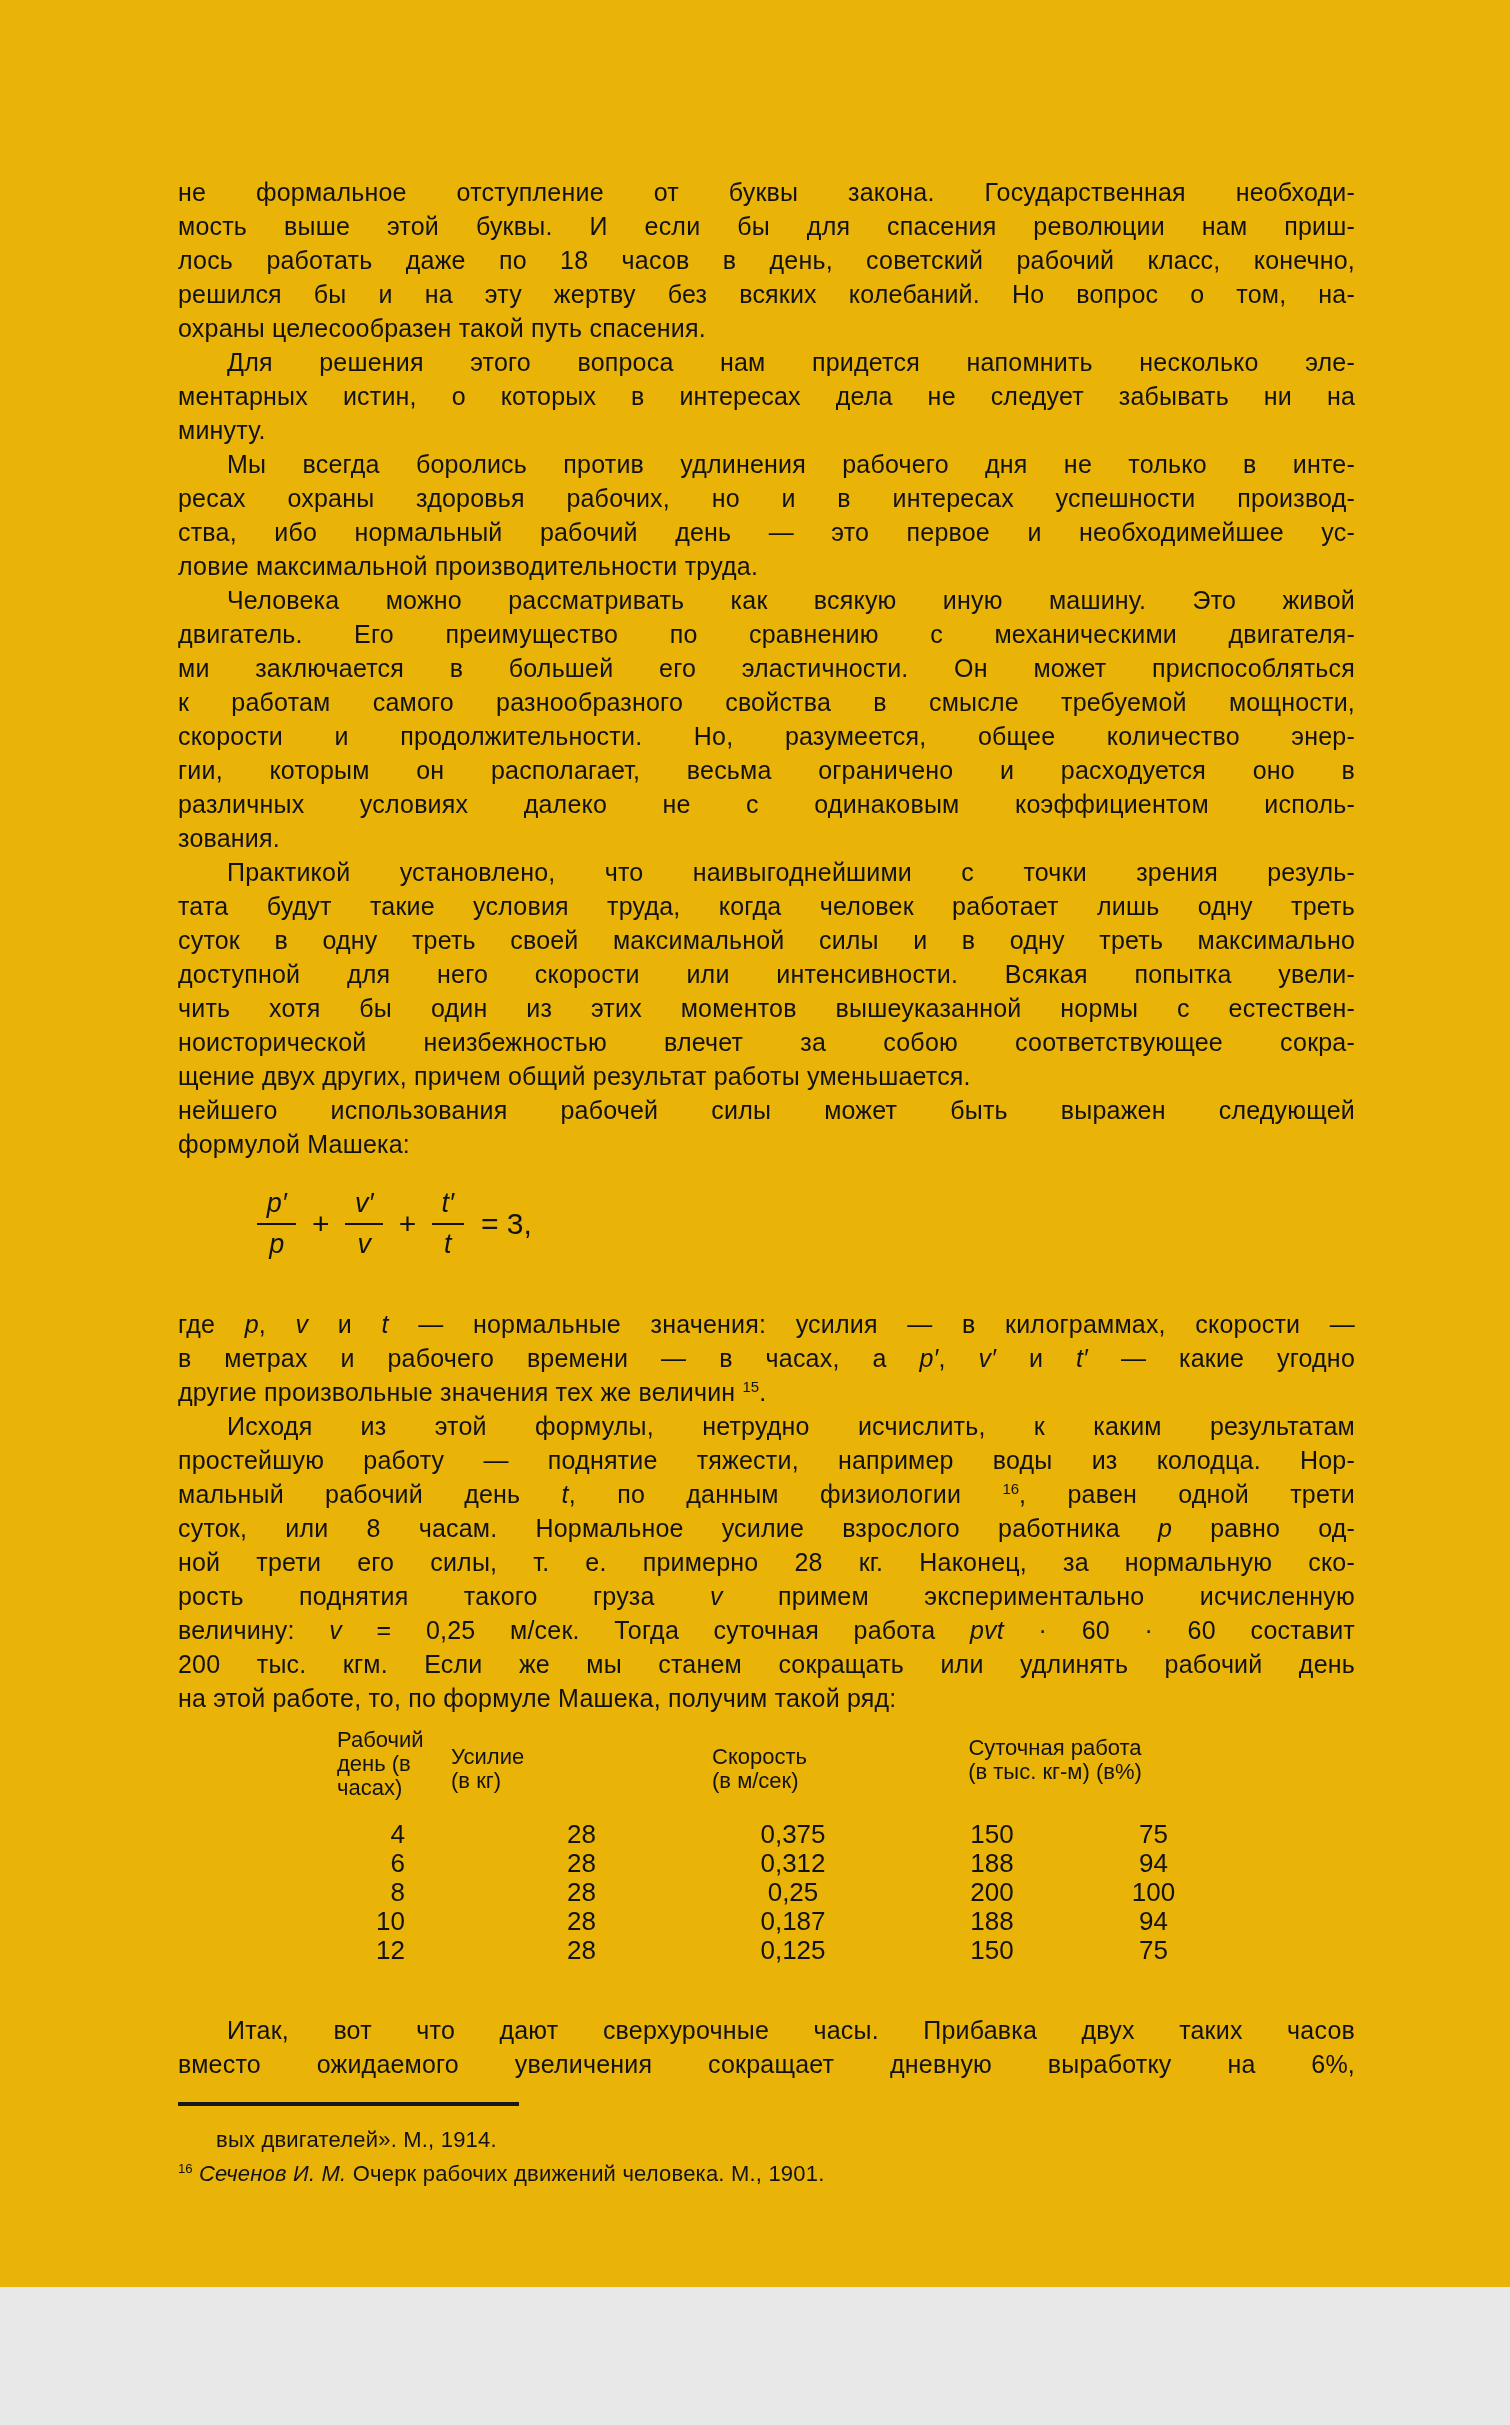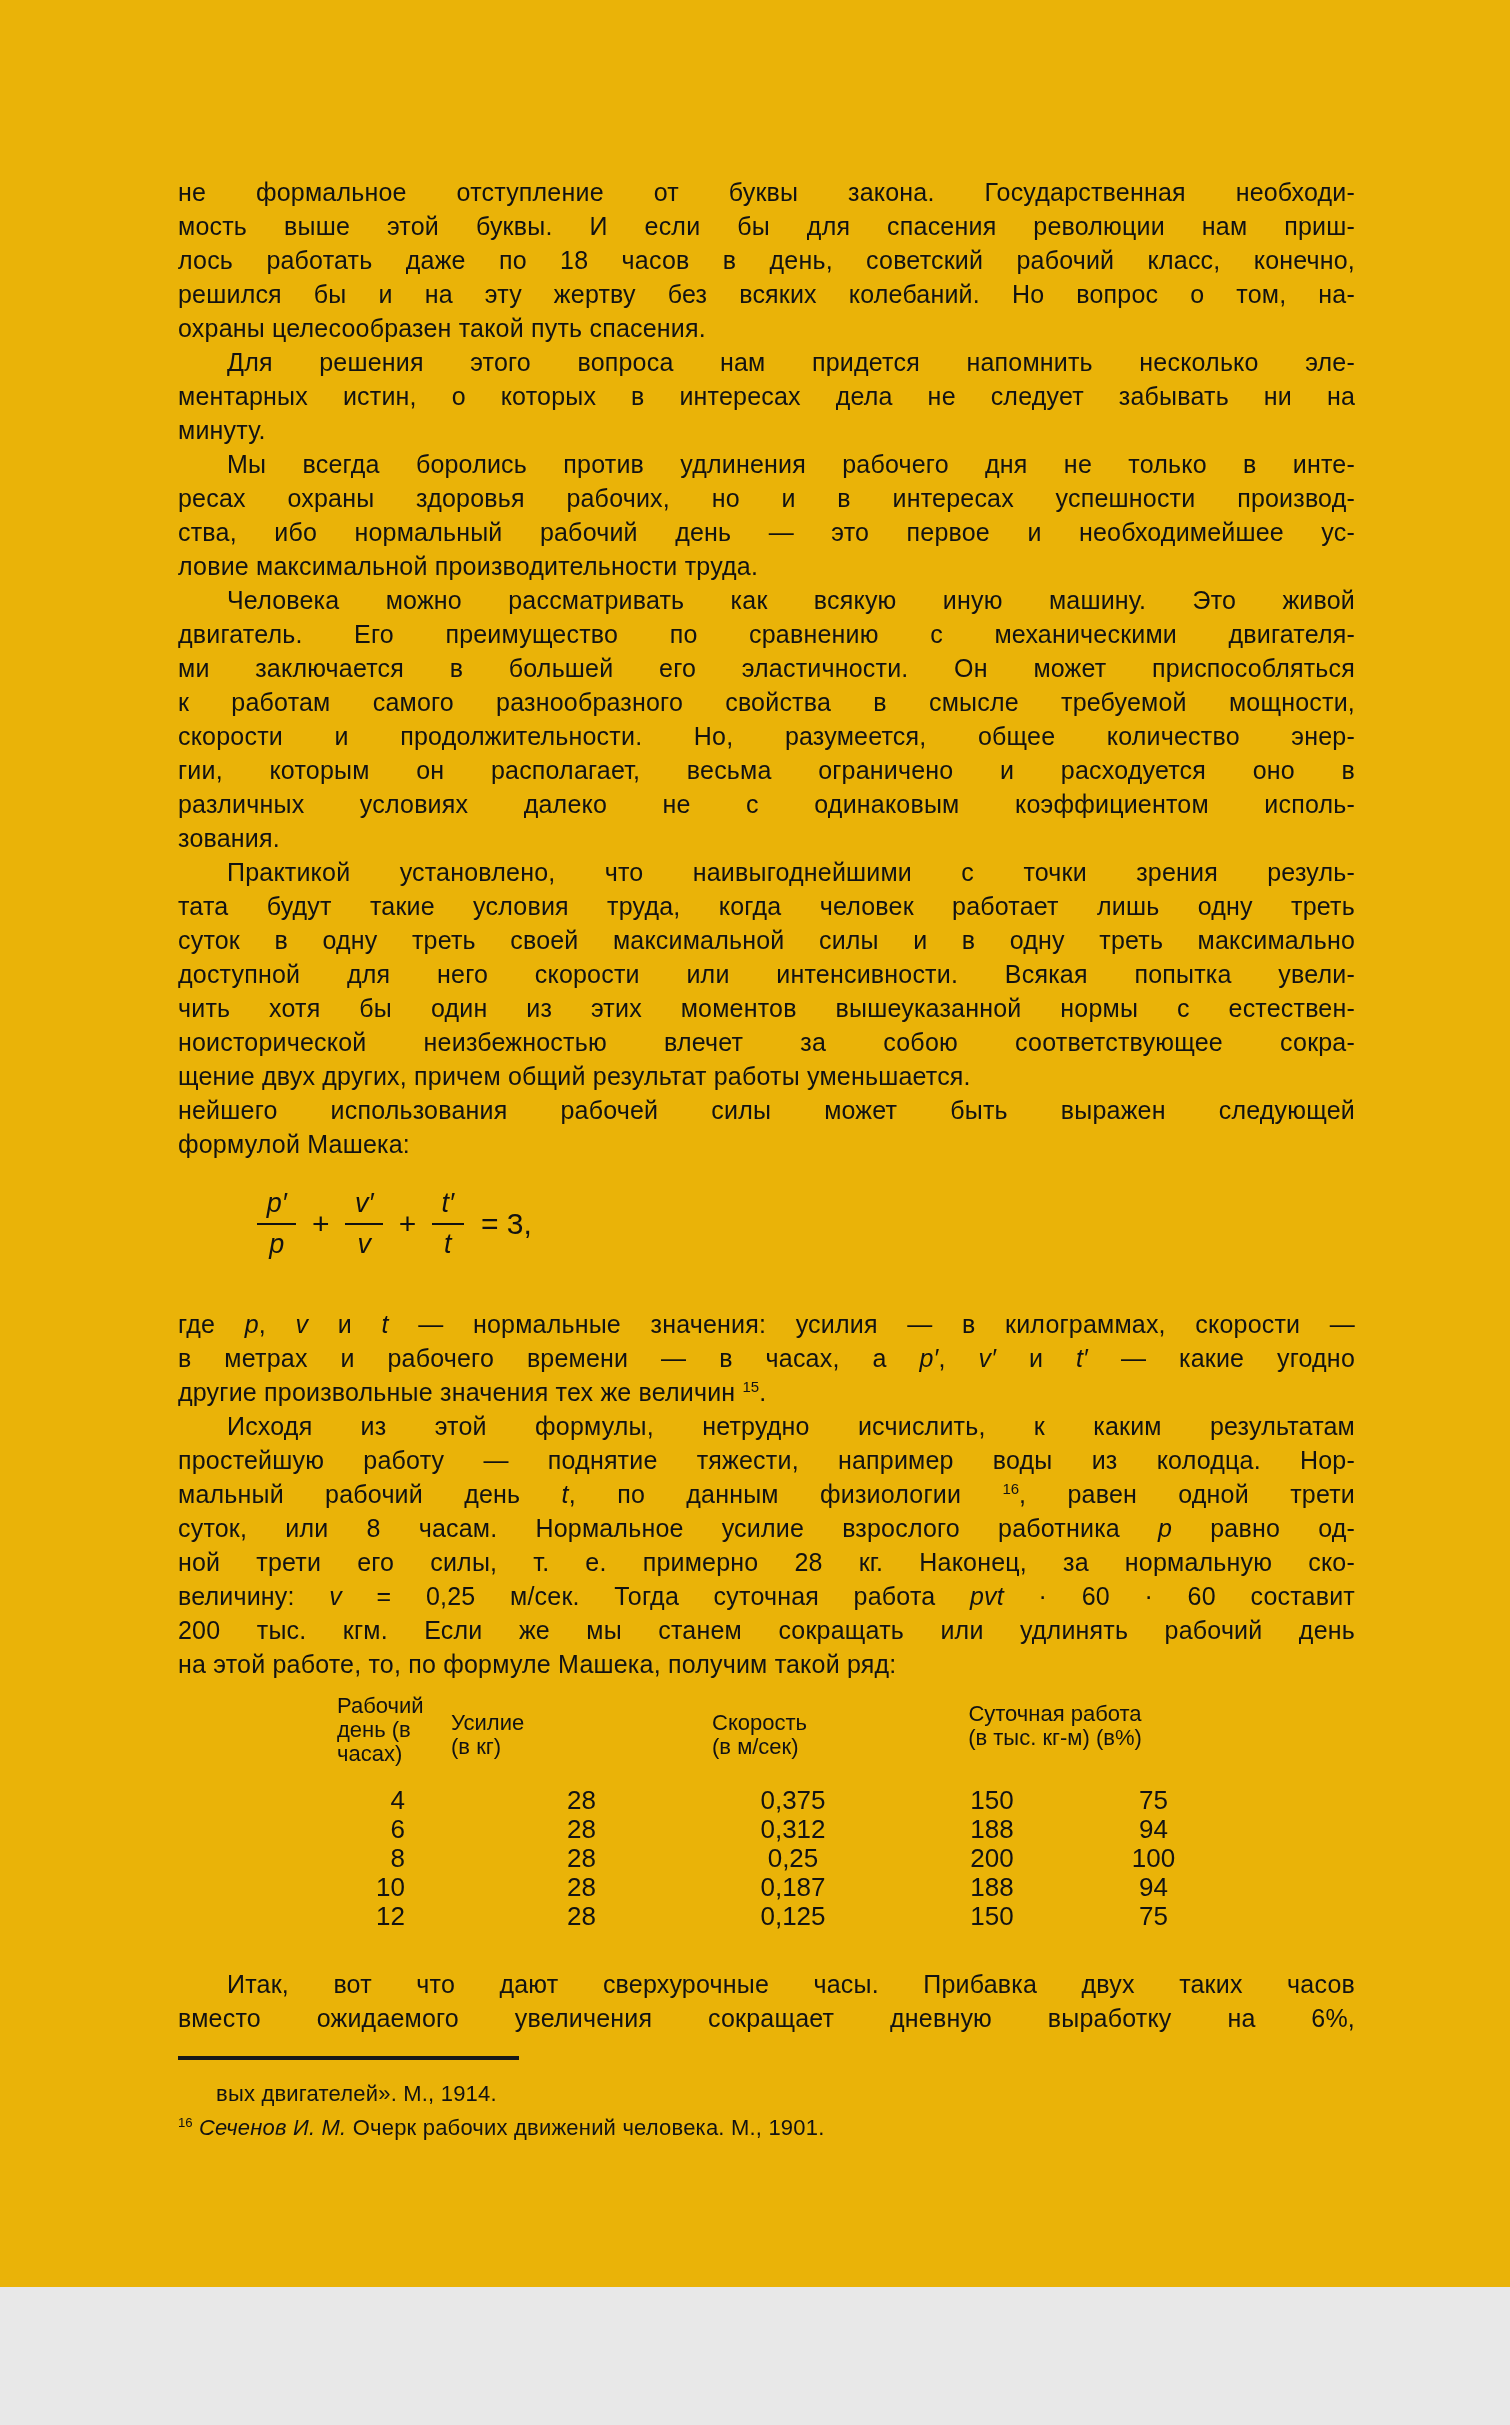--- a/index.html
+++ b/index.html
@@ -49,21 +49,21 @@
   }
   .wh{font-size:22px;line-height:24px;text-align:left;}
   .wh.c1{text-align:left;}
   .wh.c2,.wh.c3{padding-top:17.4px;}
   .wh.c4{grid-column:4 / span 2;text-align:center;padding-top:8px;padding-left:39px;}
   .wd{font-size:26px;line-height:29px;text-align:center;}
   .wd.c1{text-align:right;padding-right:46px;}
   .wd.c4,.wd.c5{padding-left:39px;}
   .wd.firstrow{padding-top:20.5px;}
 
-  .after-table{margin-top:36px;}
+  .after-table{margin-top:48px;}
 
   
   .fnsep{
     width:341px;height:0;
     border-top:4.7px solid #181818;
     margin:20.5px 0 0 0;
   }
   .footnotes{margin-top:17.4px;}
   .para.fn .line{font-size:22px;line-height:34px;}
   .para.fn .line.cont{padding-left:38px;}
@@ -150,20 +150,21 @@
           <div class="line">где <i>p</i>, <i>v</i> и <i>t</i> — нормальные значения: усилия — в килограммах, скорости —</div>
           <div class="line">в метрах и рабочего времени — в часах, а <i>p′</i>, <i>v′</i> и <i>t′</i> — какие угодно</div>
           <div class="line lastline">другие произвольные значения тех же величин <sup>15</sup>.</div>
         </div>
         <div class="para">
           <div class="line indent">Исходя из этой формулы, нетрудно исчислить, к каким результатам</div>
           <div class="line">простейшую работу — поднятие тяжести, например воды из колодца. Нор-</div>
           <div class="line">мальный рабочий день <i>t</i>, по данным физиологии <sup>16</sup>, равен одной трети</div>
           <div class="line">суток, или 8 часам. Нормальное усилие взрослого работника <i>p</i> равно од-</div>
           <div class="line">ной трети его силы, т. е. примерно 28 кг. Наконец, за нормальную ско-</div>
+          <div class="line">рость поднятия такого груза <i>v</i> примем экспериментально исчисленную</div>
           <div class="line">величину: <i>v</i> = 0,25 м/сек. Тогда суточная работа <i>pvt</i> · 60 · 60 составит</div>
           <div class="line">200 тыс. кгм. Если же мы станем сокращать или удлинять рабочий день</div>
           <div class="line lastline">на этой работе, то, по формуле Машека, получим такой ряд:</div>
         </div>
       </div>
 
     <div id="worktable" class="wtable">
         <div class="wh c1">
           <div>Рабочий</div>
           <div>день (в</div>

